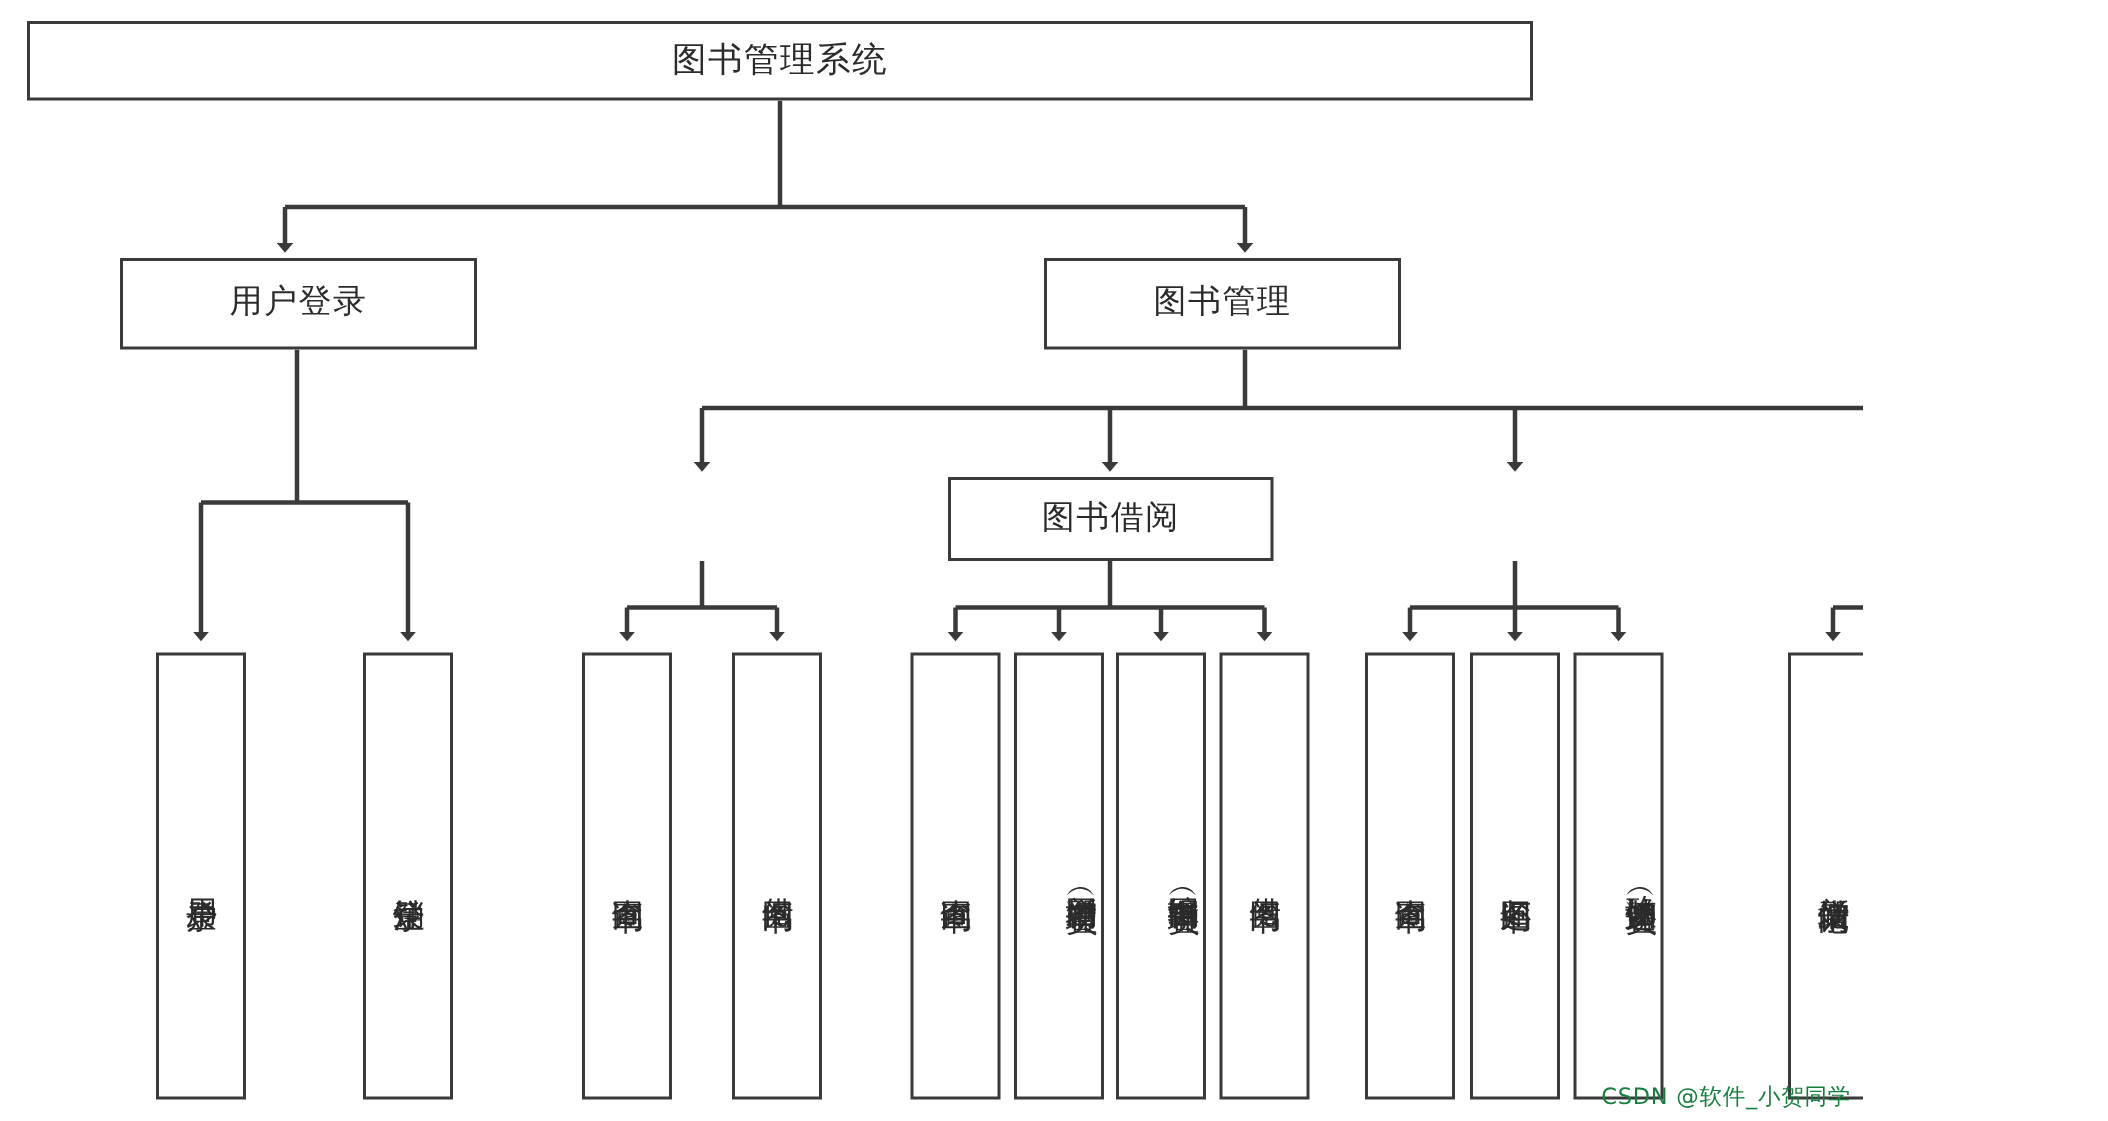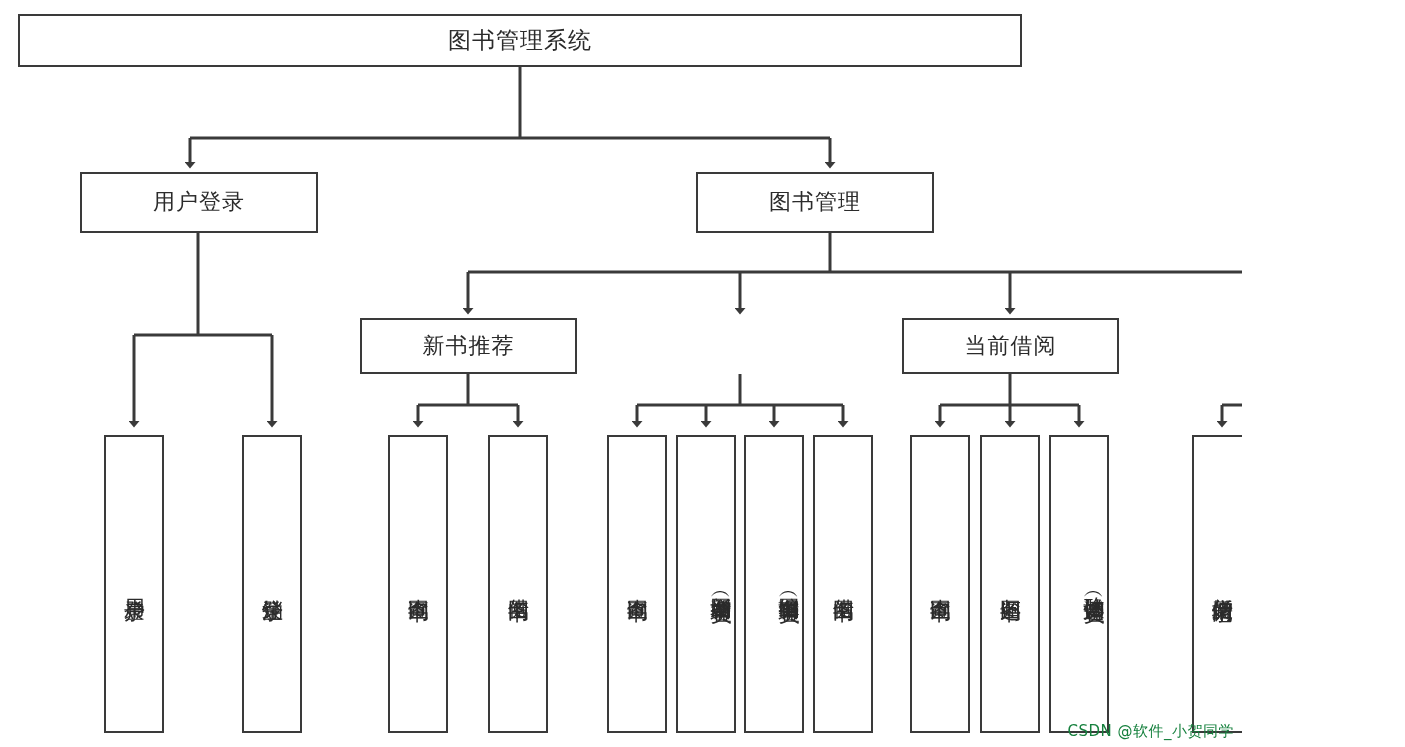--- a/index.html
+++ b/index.html
@@ -118,22 +118,21 @@
       <path d="M1222,405 L1222,424" marker-end="url(#arrow)"></path>
       <path d="M1339,405 L1339,424" marker-end="url(#arrow)"></path>
     </g>
   </svg>
 
   <div class="node node-h node-root" style="left:18px; top:14px; width:1004px; height:53px;">图书管理系统</div>
 
   <div class="node node-h" style="left:80px; top:172px; width:238px; height:61px;">用户登录</div>
   <div class="node node-h" style="left:696px; top:172px; width:238px; height:61px;">图书管理</div>
 
-  <div class="node node-h" style="left:360px; top:318px; width:217px; height:56px;">新书推荐</div>
-  <div class="node node-h" style="left:902px; top:318px; width:217px; height:56px;">当前借阅</div>
+  <div class="node node-h" style="left:632px; top:318px; width:217px; height:56px;">图书借阅</div>
 
   <div class="node node-v" style="left:104px; top:435px; width:60px; height:298px;">用户登录</div>
   <div class="node node-v" style="left:242px; top:435px; width:60px; height:298px;">注销登录</div>
 
   <div class="node node-v" style="left:388px; top:435px; width:60px; height:298px;">查询图书</div>
   <div class="node node-v" style="left:488px; top:435px; width:60px; height:298px;">借阅图书</div>
 
   <div class="node node-v" style="left:607px; top:435px; width:60px; height:298px;">查询图书</div>
   <div class="node node-v top" style="left:676px; top:435px; width:60px; height:298px;">新增图书（管理员）</div>
   <div class="node node-v top" style="left:744px; top:435px; width:60px; height:298px;">编辑图书（管理员）</div>

